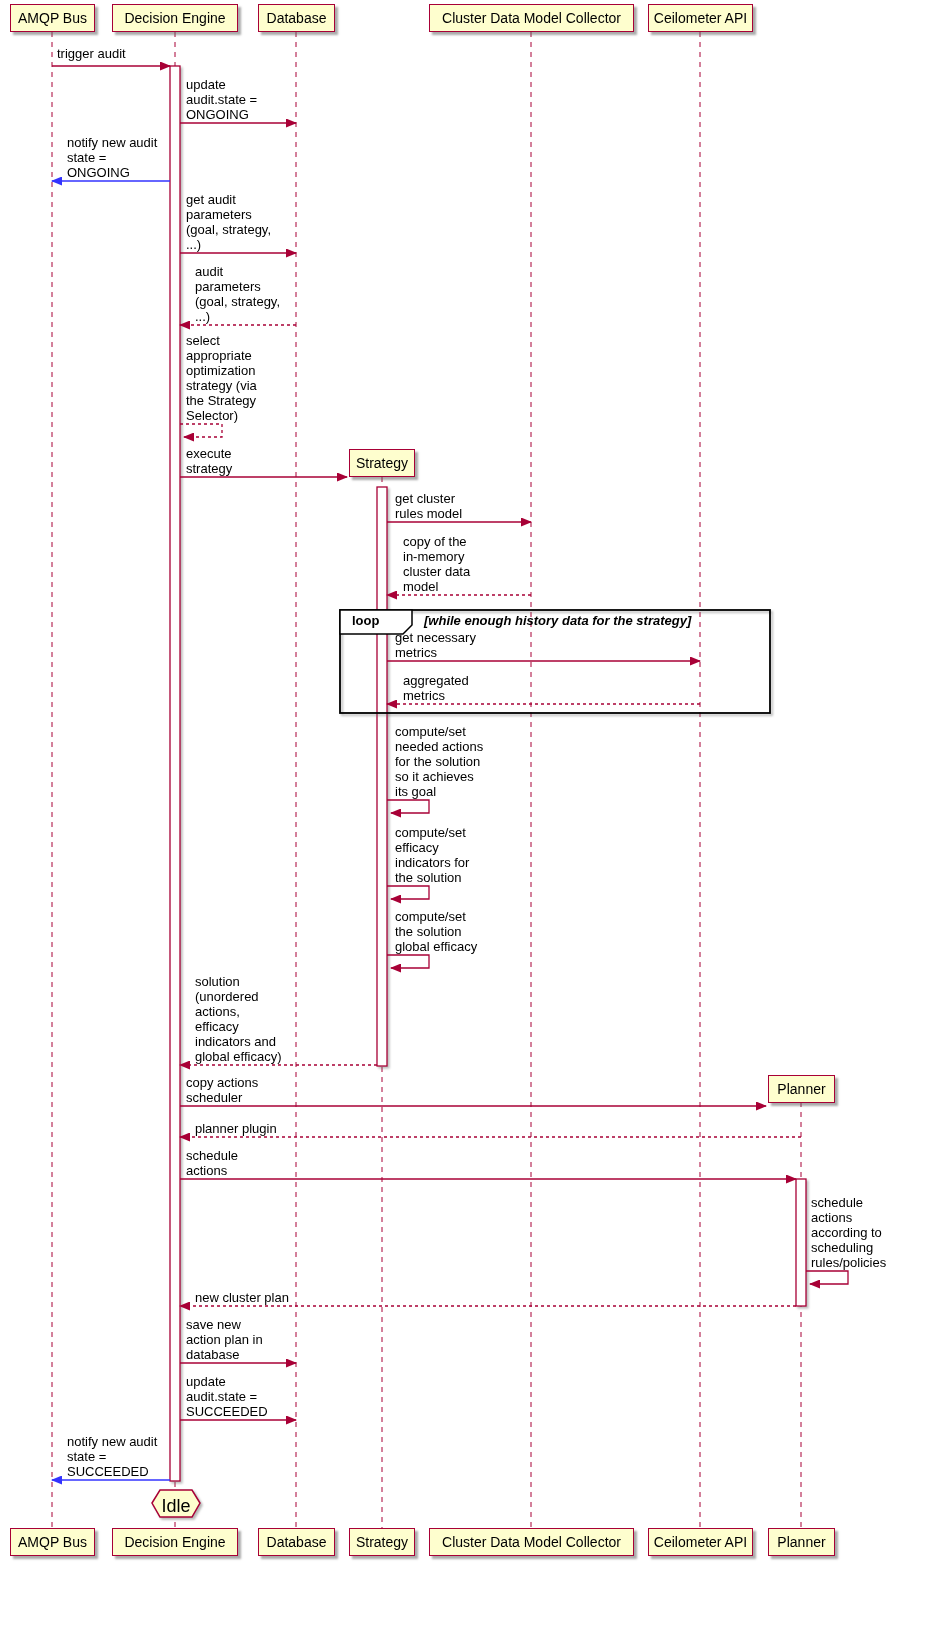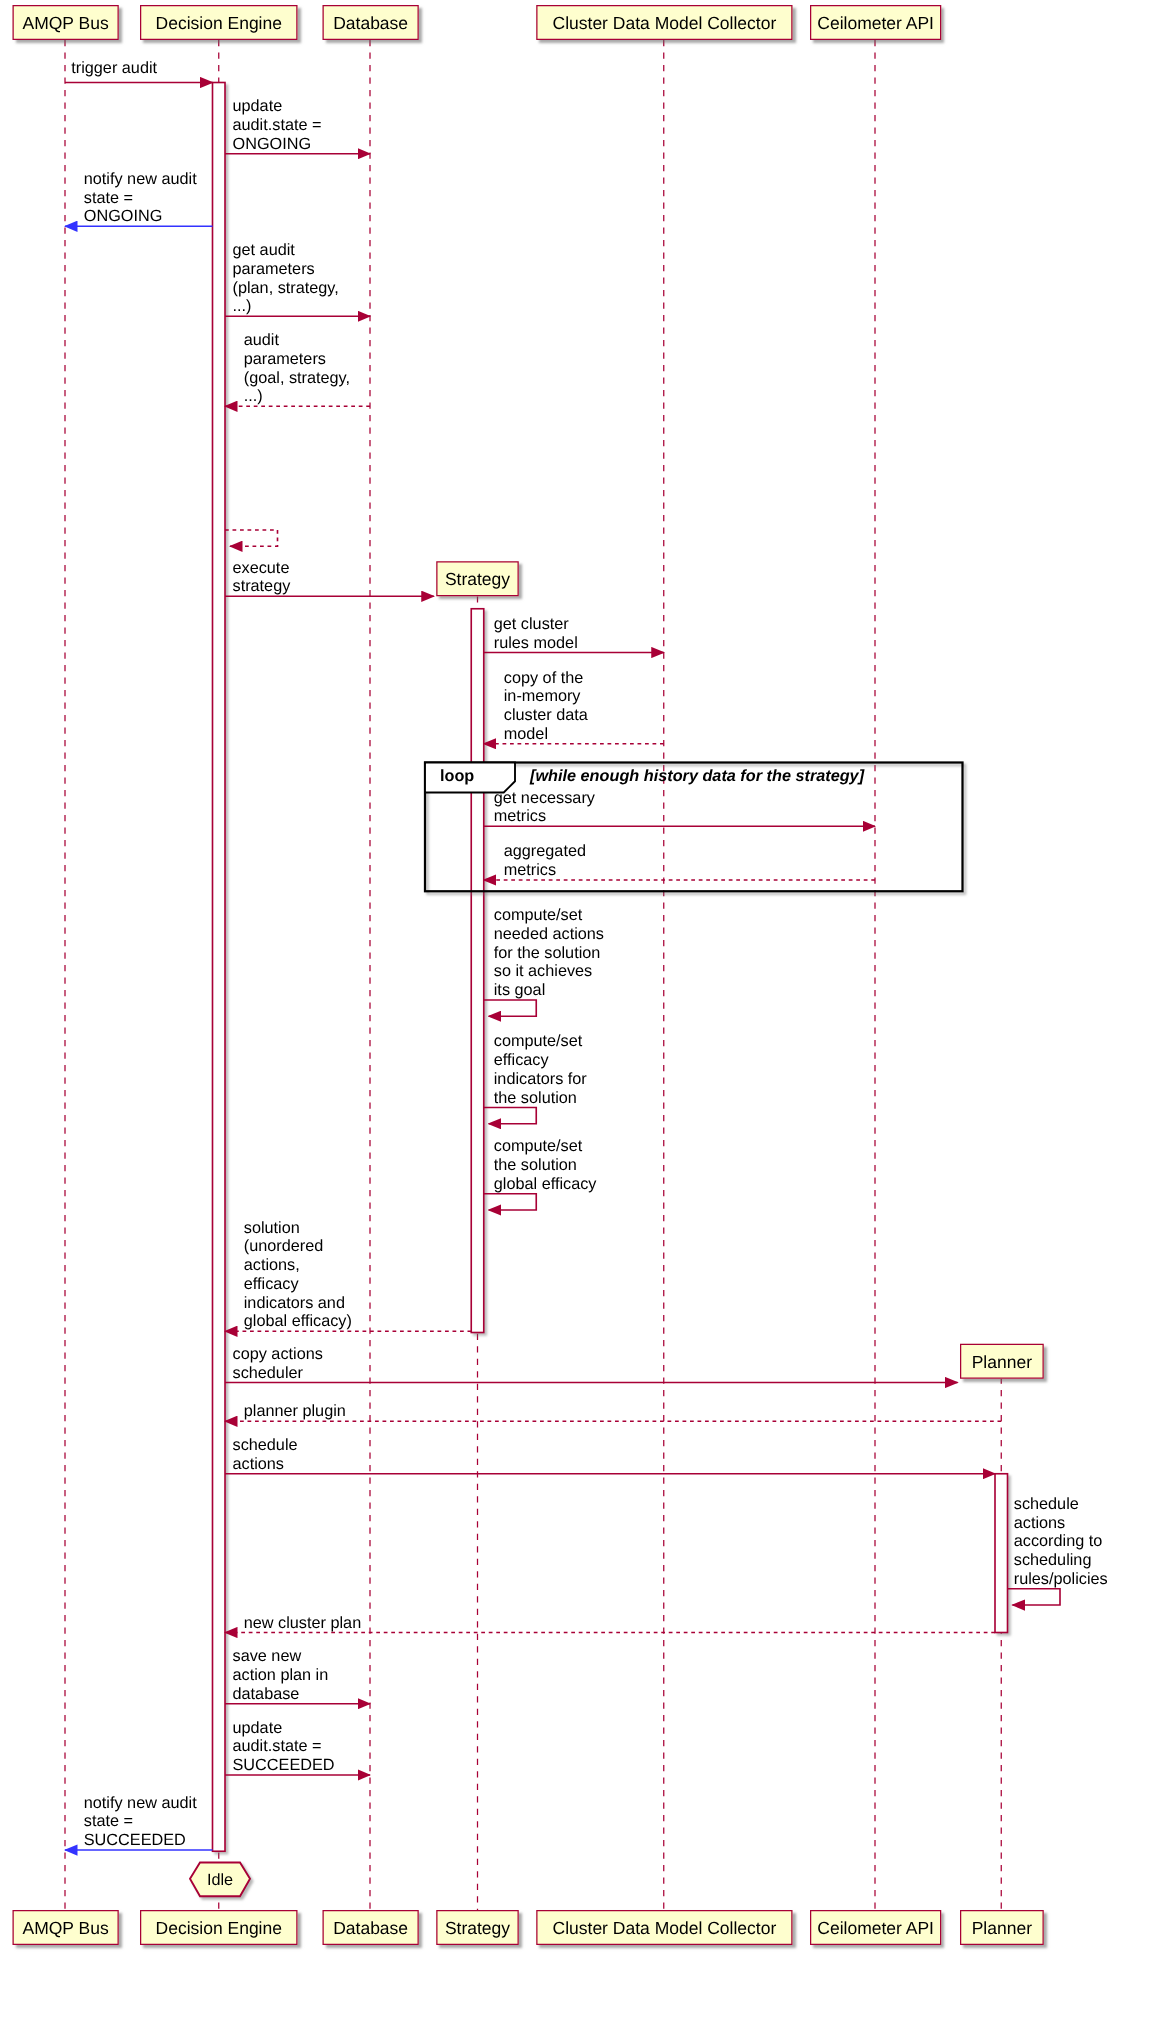--- a/index.html
+++ b/index.html
@@ -21,21 +21,21 @@
          stroke-width:1.5; filter:drop-shadow(2px 2px 1px rgba(110,110,110,.5)); }
 
   .pbox { position:absolute; height:28px; background:var(--participant-fill,#FEFECE);
           border:1.5px solid var(--participant-border,#A80036);
           display:flex; align-items:center; justify-content:center;
           font-size:14px; white-space:nowrap;
           box-shadow:2.5px 2.5px 2px rgba(100,100,100,.55); }
   .msg { position:absolute; font-size:13px; line-height:15px; white-space:pre-line; }
   .loopname { position:absolute; font-size:13px; font-weight:bold; }
   .cond { position:absolute; font-size:13px; font-weight:bold; white-space:nowrap;font-style:italic; }
-  .hexlabel { position:absolute; width:48px; text-align:center; font-size:13px; }
+  .hexlabel { position:absolute; width:48px; text-align:center; font-size:18px; }
 </style>
 </head>
 <body>
 
 <div class="canvas">
 
   <svg class="layer" width="938" height="1626" viewBox="0 0 938 1626">
     <defs>
       <marker id="am" markerWidth="11" markerHeight="9" refX="10" refY="4.5" orient="auto" markerUnits="userSpaceOnUse">
         <path d="M0,0 L11,4.5 L0,9 Z" fill="#A80036"></path>
@@ -106,26 +106,32 @@
 
   <div class="msg" style="left:57px;top:46px">trigger audit</div>
   <div class="msg" style="left:186px;top:77px">update
 audit.state =
 ONGOING</div>
   <div class="msg" style="left:67px;top:135px">notify new audit
 state =
 ONGOING</div>
   <div class="msg" style="left:186px;top:192px">get audit
 parameters
-(plan, strategy,
+(goal, strategy,
 ...)</div>
   <div class="msg" style="left:195px;top:264px">audit
 parameters
 (goal, strategy,
 ...)</div>
+  <div class="msg" style="left:186px;top:333px">select
+appropriate
+optimization
+strategy (via
+the Strategy
+Selector)</div>
   <div class="msg" style="left:186px;top:446px">execute
 strategy</div>
   <div class="msg" style="left:395px;top:491px">get cluster
 rules model</div>
   <div class="msg" style="left:403px;top:534px">copy of the
 in-memory
 cluster data
 model</div>
   <div class="msg" style="left:395px;top:630px">get necessary
 metrics</div>

